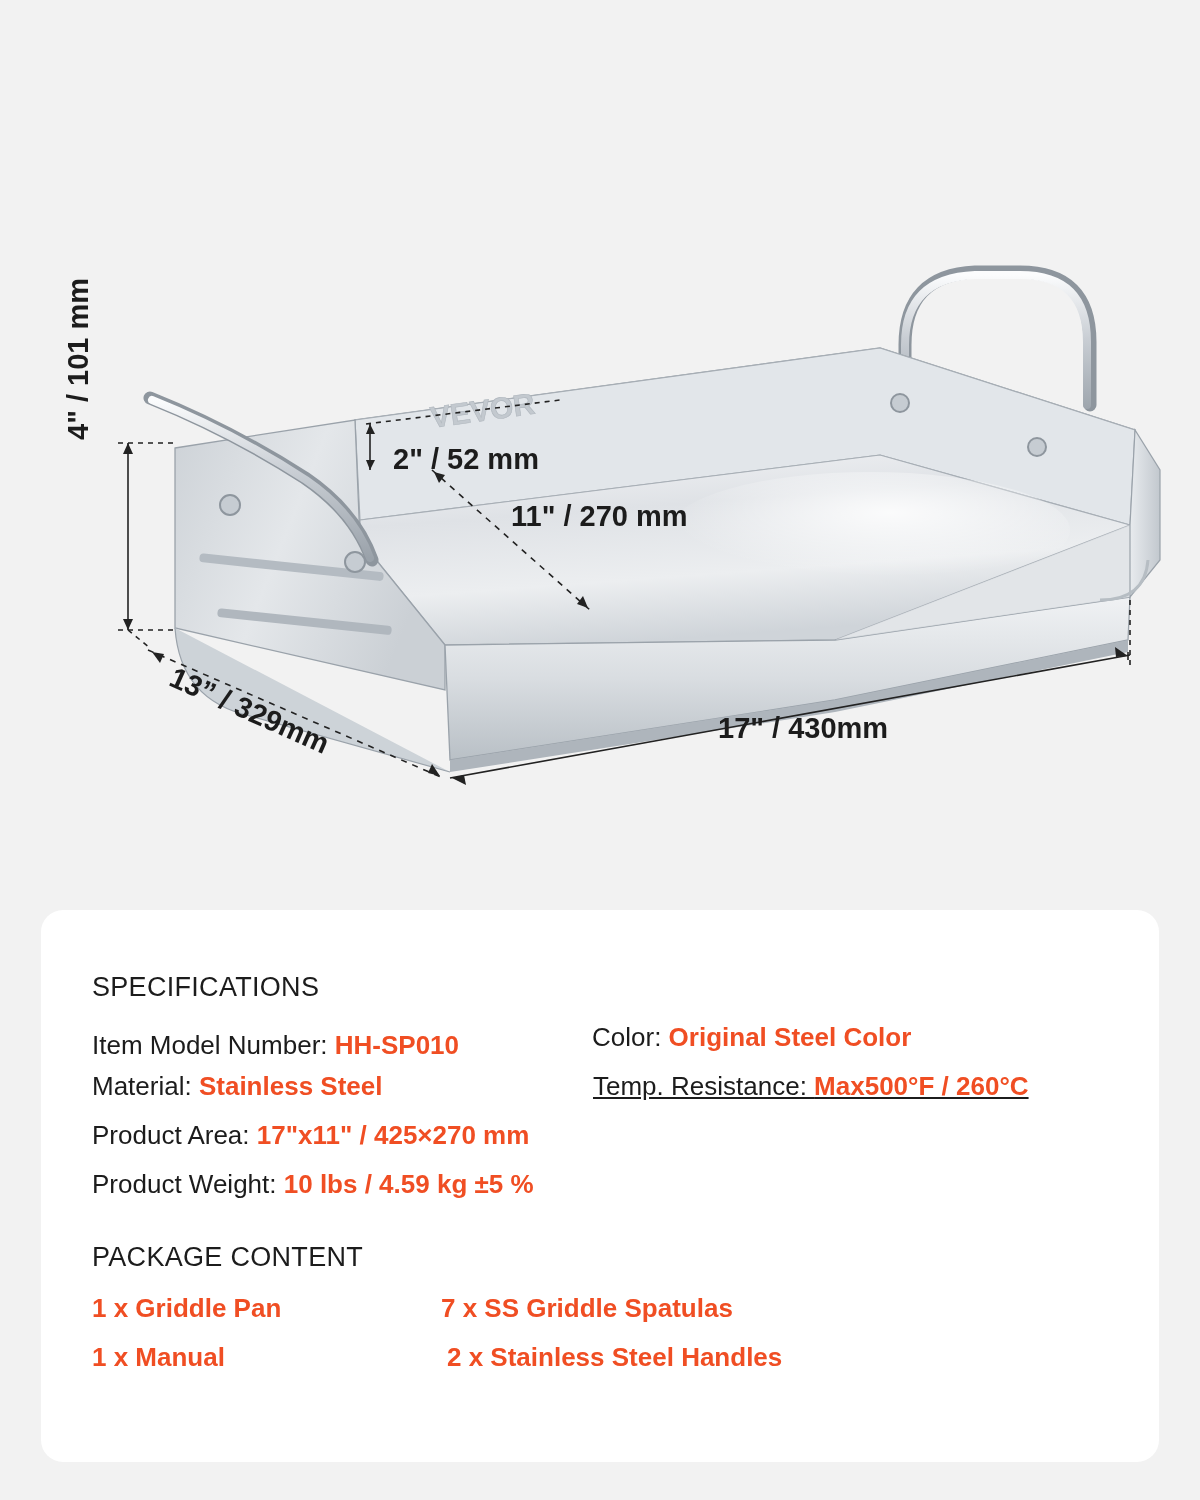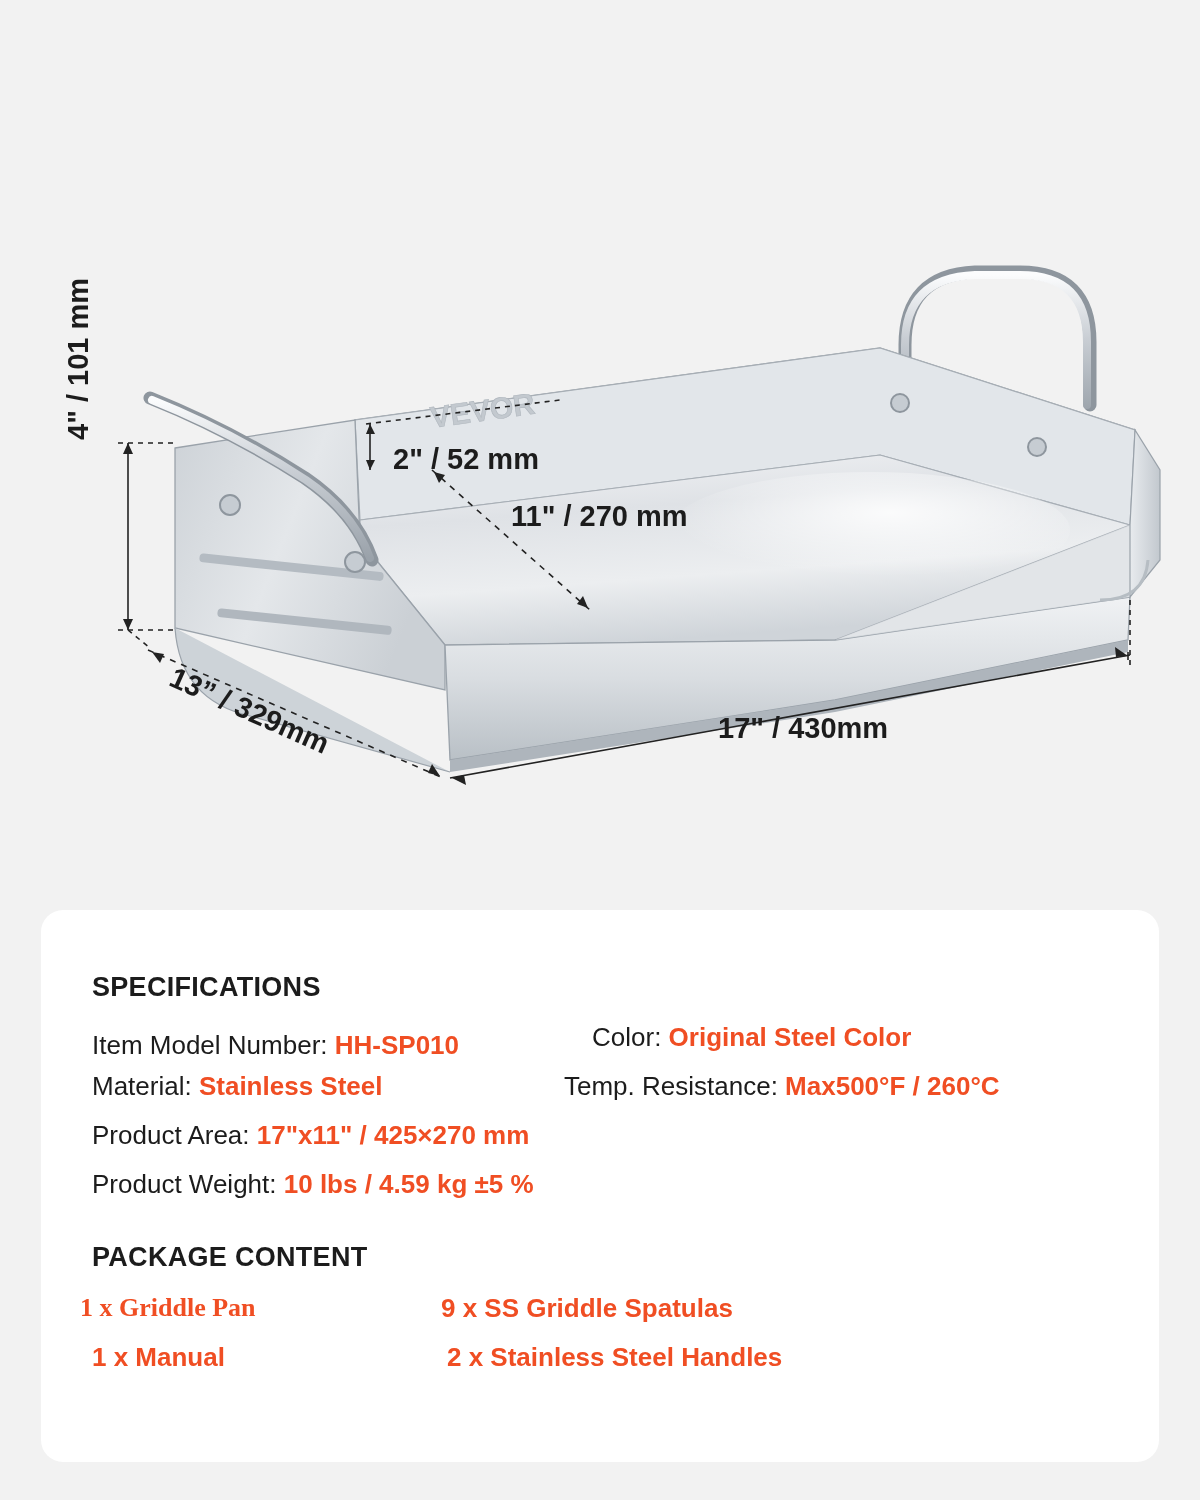--- a/index.html
+++ b/index.html
@@ -73,52 +73,52 @@
     left: 41px;
     top: 910px;
     width: 1118px;
     height: 552px;
     background: #ffffff;
     border-radius: 22px;
   }
   .section-title {
     position: absolute;
     font-size: 27px;
-    font-weight: bold;
+    font-weight: normal;
     color: #1c1c1c;
     letter-spacing: 0.3px;
   }
   #specs-title { left: 51px; top: 62px; }
   #package-title { left: 51px; top: 332px; }
 
   .spec-line {
     position: absolute;
     font-size: 26px;
     color: #1c1c1c;
     white-space: nowrap;
   }
   .spec-line .val {
     font-weight: bold;
     color: #f04e23;
   }
   #spec-model   { left: 51px;  top: 112px; margin-top: 8px; }
   #spec-color   { left: 551px; top: 112px; }
   #spec-material{ left: 51px;  top: 161px; }
-  #spec-temp    { left: 523px; top: 161px; }
+  #spec-temp    { left: 552px; top: 161px; text-decoration: underline; }
   #spec-area    { left: 51px;  top: 210px; }
   #spec-weight  { left: 51px;  top: 259px; }
 
   .pkg-item {
     position: absolute;
     font-size: 26px;
     font-weight: bold;
     color: #f04e23;
     white-space: nowrap;
   }
-  #pkg-0 { left: 39px;  top: 383px; font-family: Liberation Serif, serif; }
+  #pkg-0 { left: 51px;  top: 383px; }
   #pkg-1 { left: 400px; top: 383px; }
   #pkg-2 { left: 51px;  top: 432px; }
   #pkg-3 { left: 406px; top: 432px; }
 </style>
 </head>
 <body>
 
 <div id="product-area">
 
   <svg id="product-svg" width="1200" height="905" viewBox="0 0 1200 905">
@@ -258,16 +258,16 @@
     <span>Product Area: </span><span class="val">17"x11" / 425×270 mm</span>
   </div>
 
   <div class="spec-line" id="spec-weight">
     <span>Product Weight: </span><span class="val">10 lbs / 4.59 kg ±5 %</span>
   </div>
 
   <div class="section-title" id="package-title">PACKAGE CONTENT</div>
 
   <div class="pkg-item" id="pkg-0">1 x Griddle Pan</div>
-  <div class="pkg-item" id="pkg-1">9 x SS Griddle Spatulas</div>
+  <div class="pkg-item" id="pkg-1">7 x SS Griddle Spatulas</div>
   <div class="pkg-item" id="pkg-2">1 x Manual</div>
   <div class="pkg-item" id="pkg-3">2 x Stainless Steel Handles</div>
 </div>
 
 </body></html>

